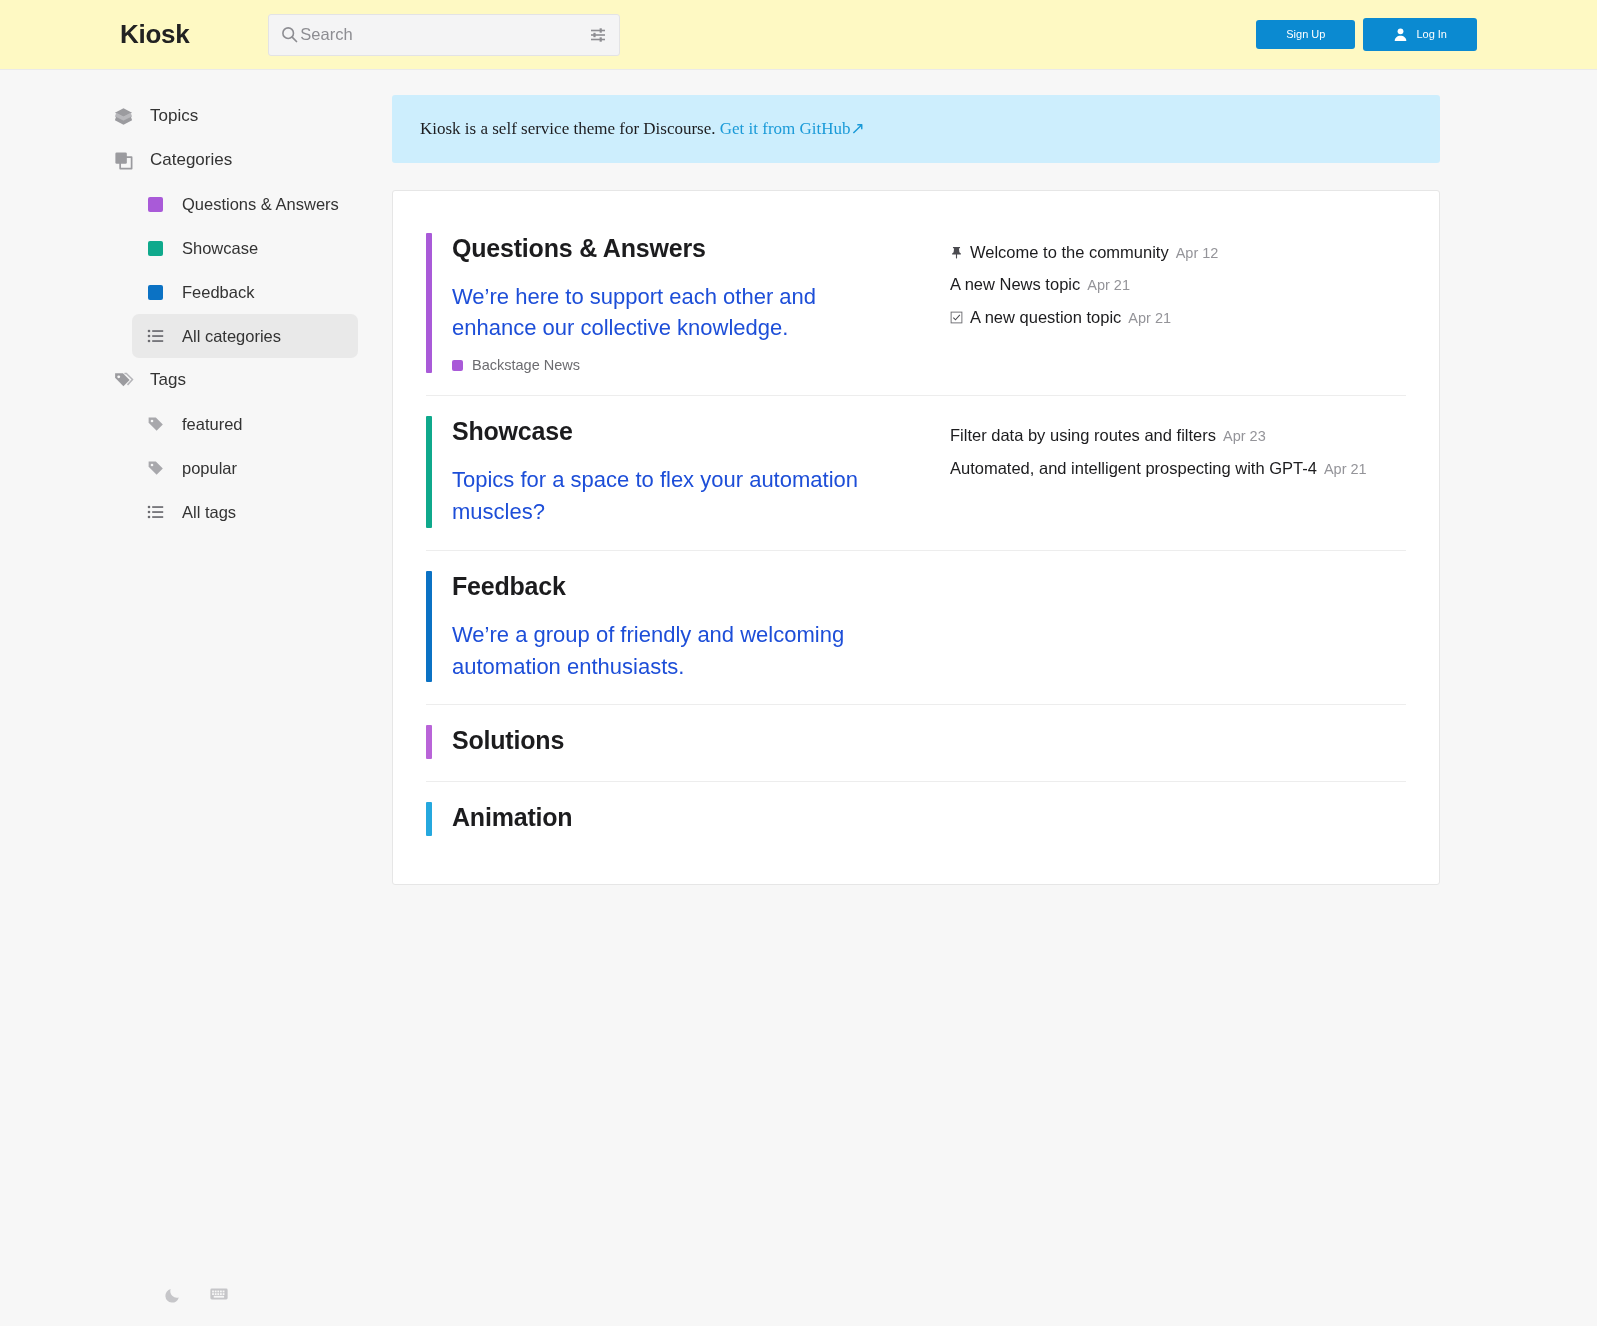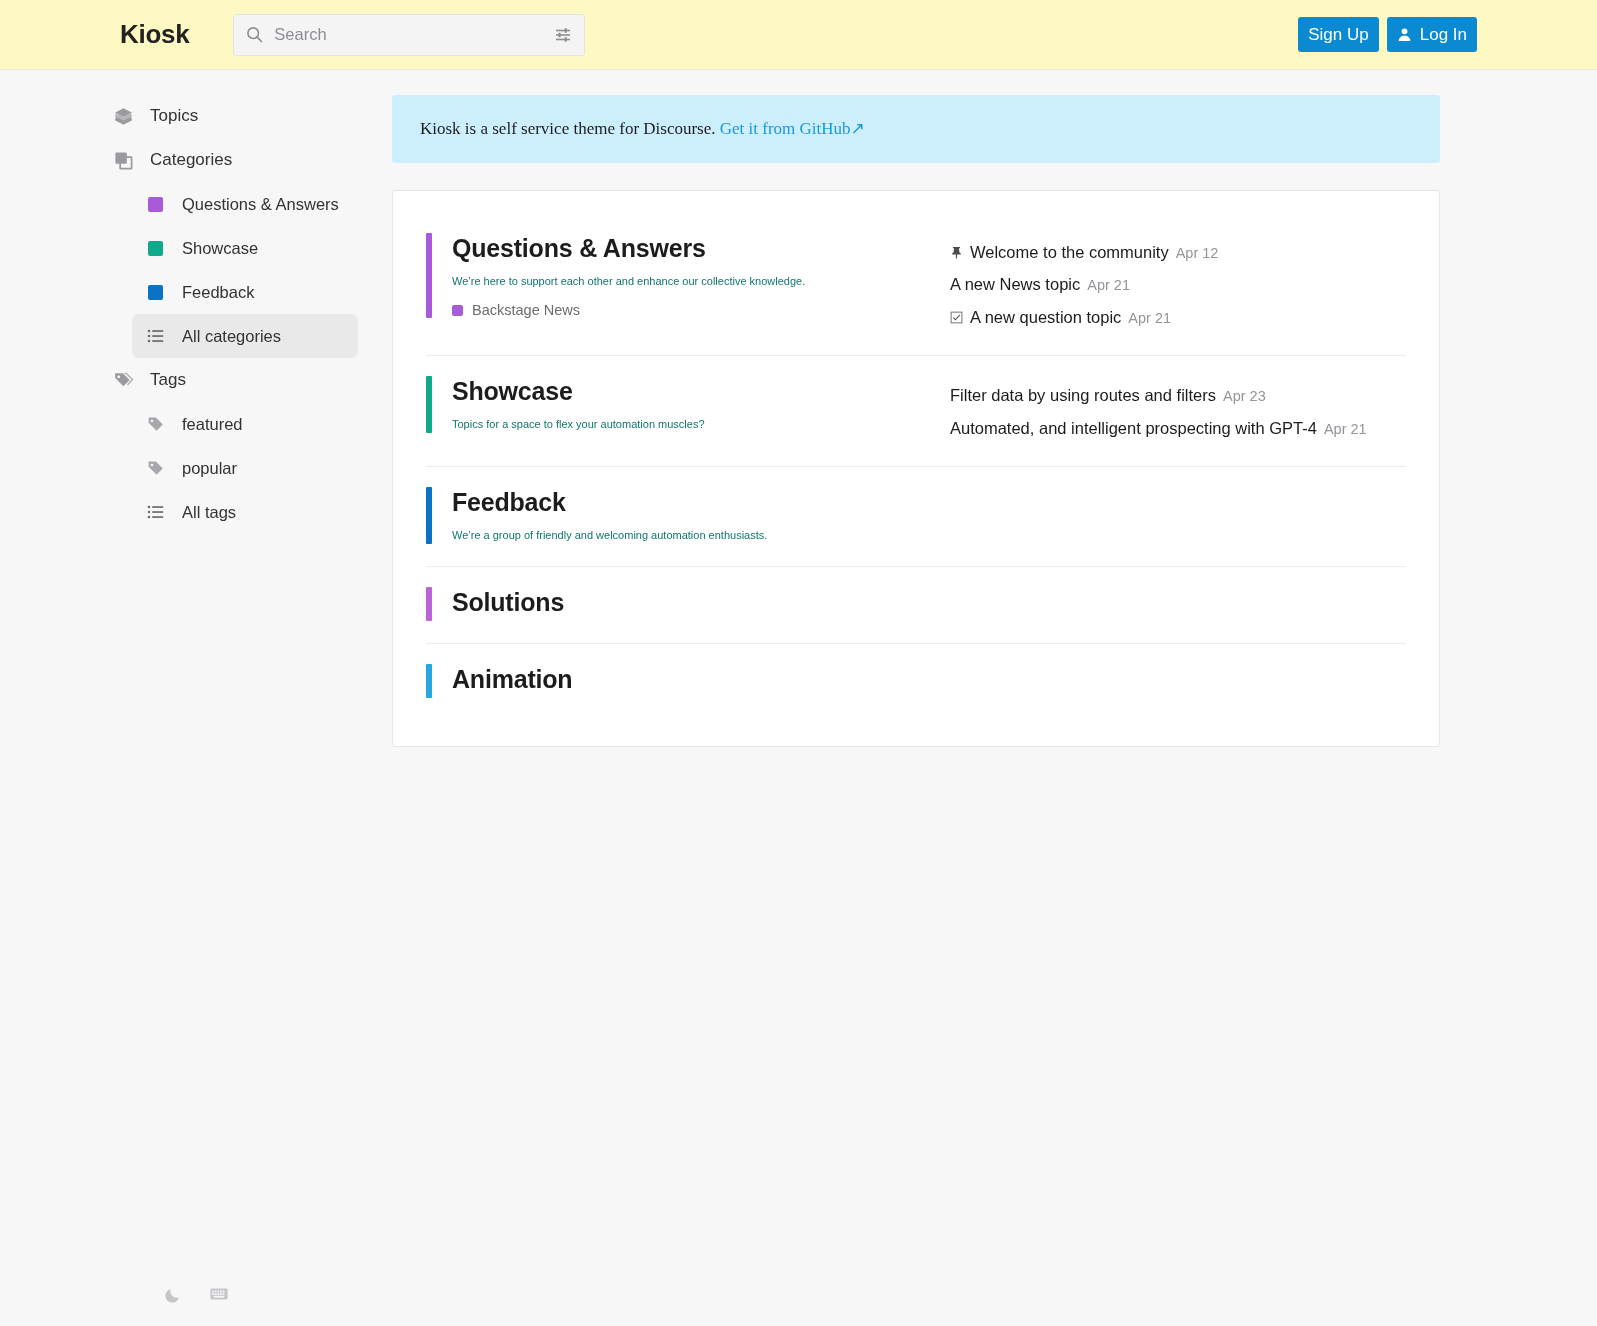--- a/index.html
+++ b/index.html
@@ -32,21 +32,21 @@
   }
   .search-box {
     width: 352px;
     height: 42px;
     background: #f4f4f5;
     border: 1px solid #e3e3e5;
     border-radius: 3px;
     display: flex;
     align-items: center;
     padding: 0 12px;
-    gap: 9px;
+    margin-left: 35px;
   }
   .search-box .search-ic { flex: 0 0 auto; display:flex; }
   .search-input {
     flex: 1 1 auto;
     border: none;
     outline: none;
     background: transparent;
     font-family: "Liberation Sans", sans-serif;
     font-size: 16.5px;
     color: #5b5b5f;
@@ -58,23 +58,23 @@
     margin-left: auto;
     display: flex;
     align-items: center;
     gap: 8px;
   }
   .btn {
     border: none;
     background: #0b8ad1;
     color: #fff;
     font-family: "Liberation Sans", sans-serif;
-    font-size: 17px;
+    font-size: 11px;
     border-radius: 3px;
-    padding: 9px 10px;
+    padding: 9px 30px;
     cursor: pointer;
     line-height: 1;
     display: inline-flex;
     align-items: center;
     gap: 8px;
   }
 
   
   .page {
     display: flex;
@@ -167,23 +167,23 @@
   .cat-bar { width: 6px; border-radius: 1px; flex: 0 0 auto; align-self: stretch; }
   .cat-body { padding-top: 1px; }
   .cat-title {
     font-size: 25px;
     font-weight: bold;
     color: #1c1c1e;
     letter-spacing: -0.2px;
     line-height: 1.15;
   }
   .cat-desc {
-    margin-top: 11px;
-    font-size: 11px;
-    color: #0f766e;
+    margin-top: 18px;
+    font-size: 22px;
+    color: #1d4ed8;
     line-height: 1.45;
     max-width: 400px;
   }
   .subcat {
     margin-top: 13px;
     display: flex;
     align-items: center;
     gap: 9px;
     font-size: 14.5px;
     color: #6c6c70;

